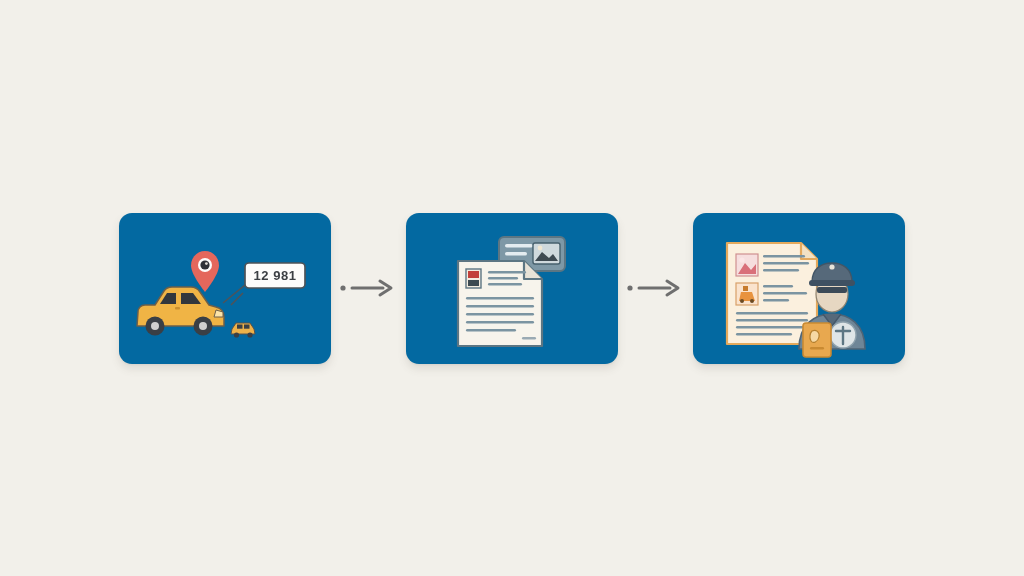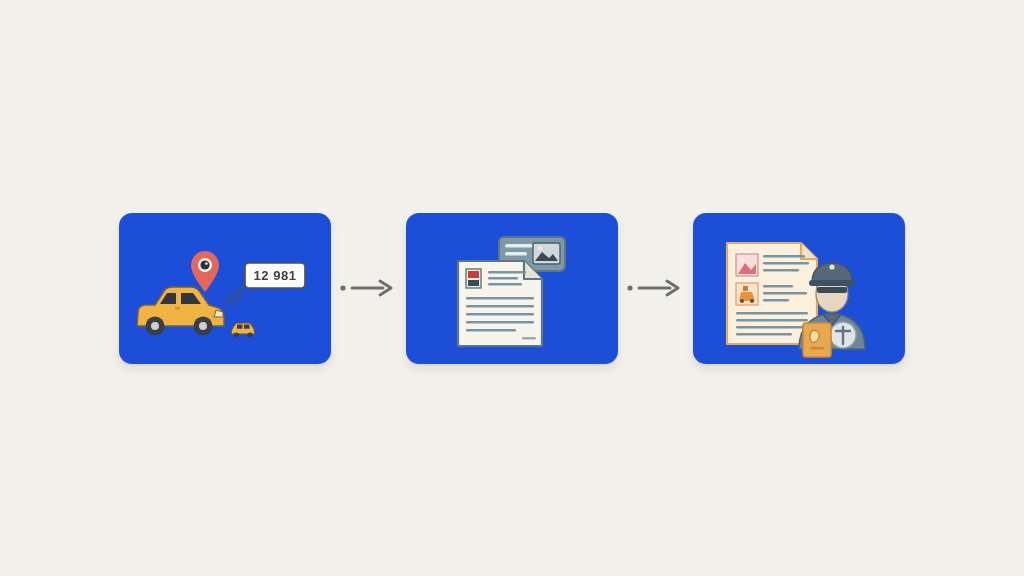--- a/index.html
+++ b/index.html
@@ -24,21 +24,21 @@
   }
   .steps {
     display: flex;
     align-items: center;
     justify-content: center;
     gap: 0px;
   }
   .card {
     width: 212px;
     height: 151px;
-    background: #1d4ed8;
+    background: #0369a1;
     border-radius: 13px;
     box-shadow: 0 5px 9px rgba(90,85,75,0.13), 0 1px 2px rgba(90,85,75,0.07);
     position: relative;
     display: flex;
     align-items: center;
     justify-content: center;
     overflow: hidden;
   }
   .card-art {
     position: relative;

